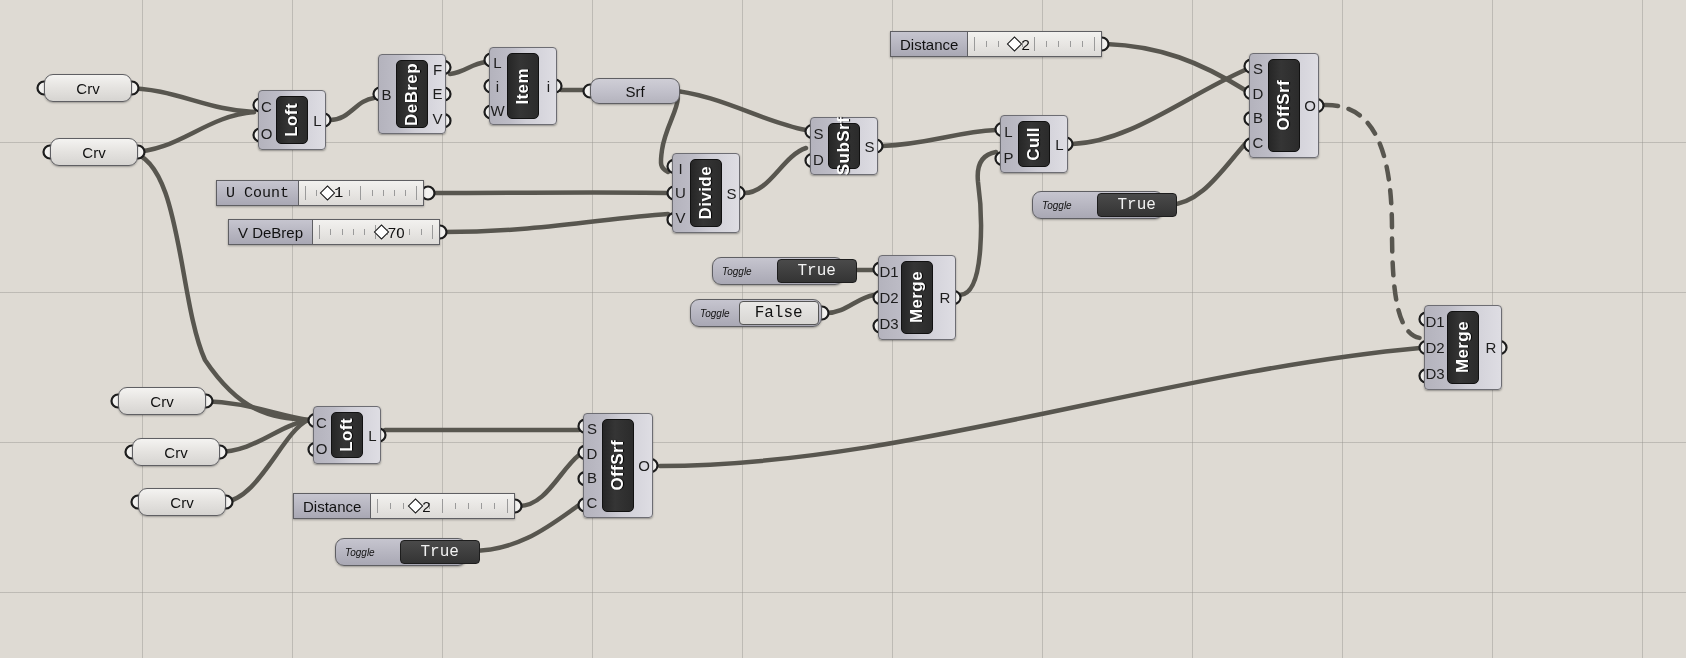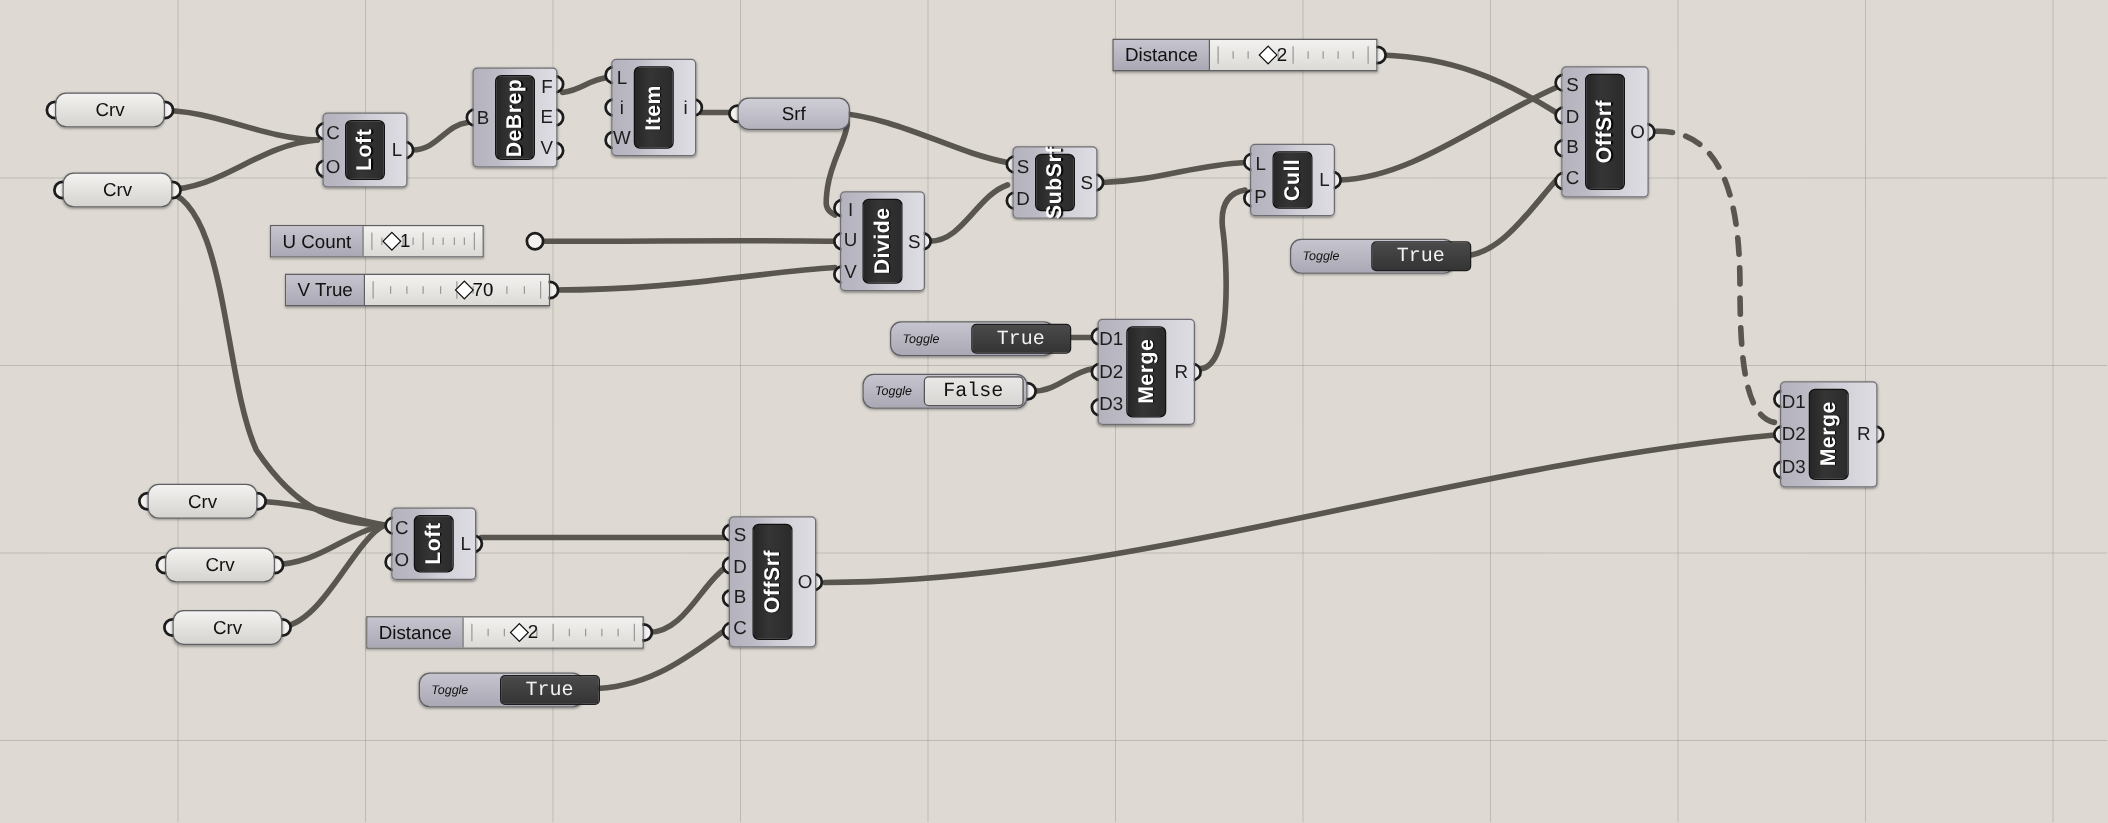--- a/index.html
+++ b/index.html
@@ -222,21 +222,21 @@
         <div class="cap">
           <span>Item</span>
         </div>
         <div class="ports out">
           <div class="port-lbl">i</div>
         </div>
       </div>
       <div class="node pill srf" style="left: 590px; top: 78px; width: 90px; height: 26px;">
         <span>Srf</span>
       </div>
-      <div class="node slider" style="left: 216px; top: 180px; width: 171px; height: 26px;">
+      <div class="node slider" style="left: 216px; top: 180px; width: 208px; height: 26px; font-family: Liberation Mono, monospace;">
         <div class="sname">U Count</div>
         <div class="strack">
           <div class="ticks">
             <i></i>
             <i class="lo"></i>
             <i class="lo"></i>
             <i class="lo"></i>
             <i class="lo"></i>
             <i></i>
             <i class="lo"></i>
@@ -245,21 +245,21 @@
             <i class="lo"></i>
             <i></i>
           </div>
           <div class="val" style="left: calc(22% - 4px);">
             <span class="dia"></span>
             <span>1</span>
           </div>
         </div>
       </div>
       <div class="node slider" style="left: 228px; top: 219px; width: 212px; height: 26px;">
-        <div class="sname">V True</div>
+        <div class="sname">V DeBrep</div>
         <div class="strack">
           <div class="ticks">
             <i></i>
             <i class="lo"></i>
             <i class="lo"></i>
             <i class="lo"></i>
             <i class="lo"></i>
             <i></i>
             <i class="lo"></i>
             <i class="lo"></i>

